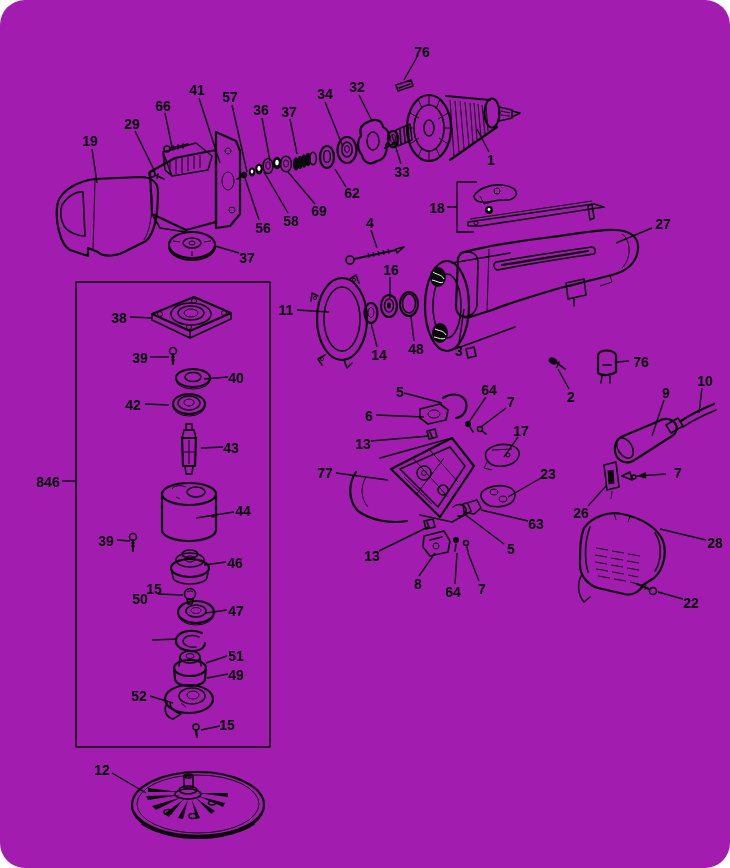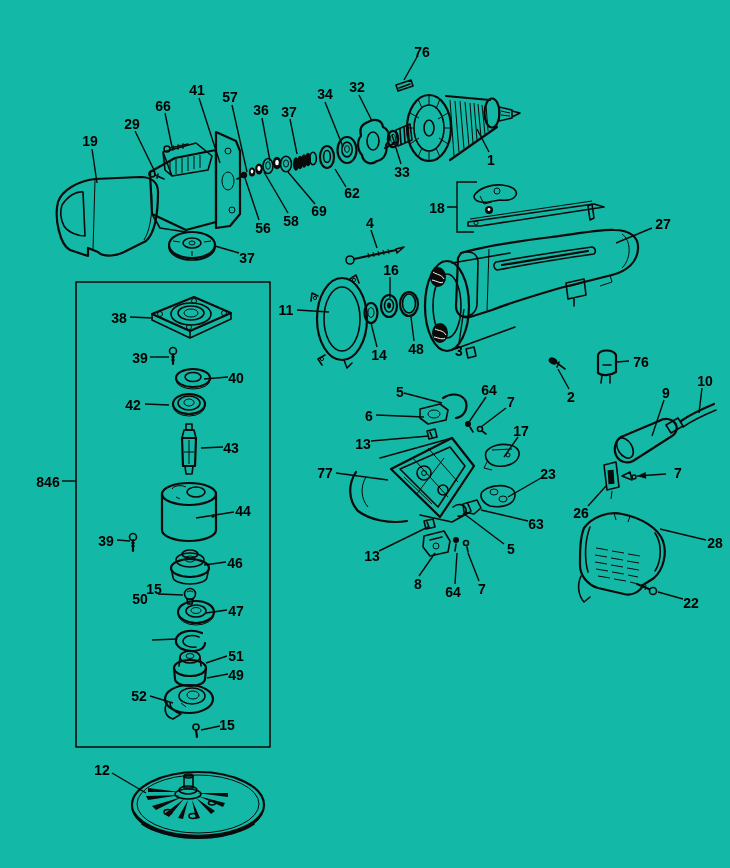--- a/index.html
+++ b/index.html
@@ -1,16 +1,16 @@
 <!DOCTYPE html>
 <html><head>
 <meta charset="utf-8">
 <style>
   html,body{margin:0;padding:0;background:#ffffff;}
-  .stage{position:relative;width:730px;height:868px;background:#14b8a6;overflow:hidden;}
+  .stage{position:relative;width:730px;height:868px;background:#a21caf;overflow:hidden;border-radius:25px;}
   svg{position:absolute;left:0;top:0;}
   svg *{vector-effect:non-scaling-stroke;}
   .ln{stroke:#0a0a0a;stroke-width:1.6;fill:none;stroke-linecap:round;stroke-linejoin:round;}
   .ln2{stroke:#0a0a0a;stroke-width:2.2;fill:none;stroke-linecap:round;stroke-linejoin:round;}
   .thin{stroke:#0a0a0a;stroke-width:1;fill:none;}
   .blk{fill:#0a0a0a;stroke:none;}
   .leader{stroke:#0a0a0a;stroke-width:1.4;fill:none;}
   .plabel{font-family:"Liberation Sans",sans-serif;font-weight:bold;font-size:14px;fill:#000;
           text-anchor:middle;dominant-baseline:central;}
 </style>

